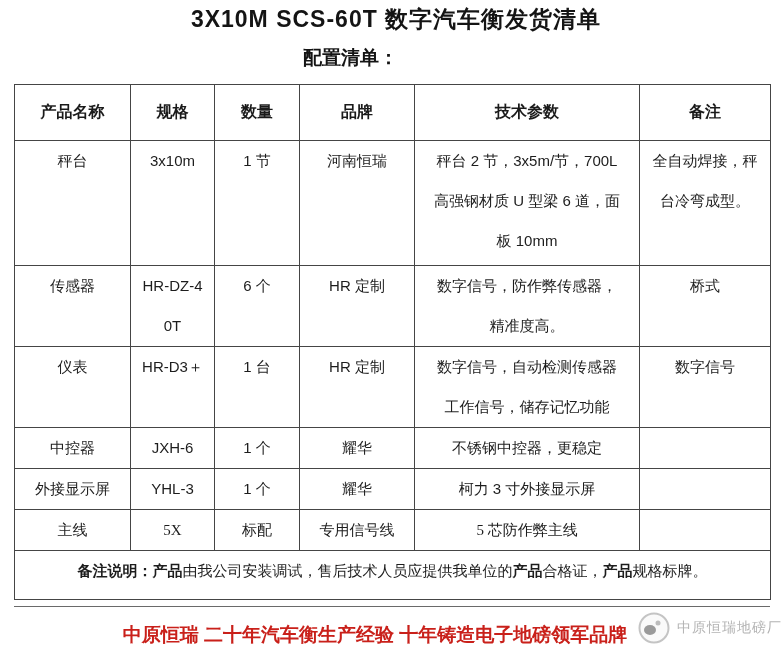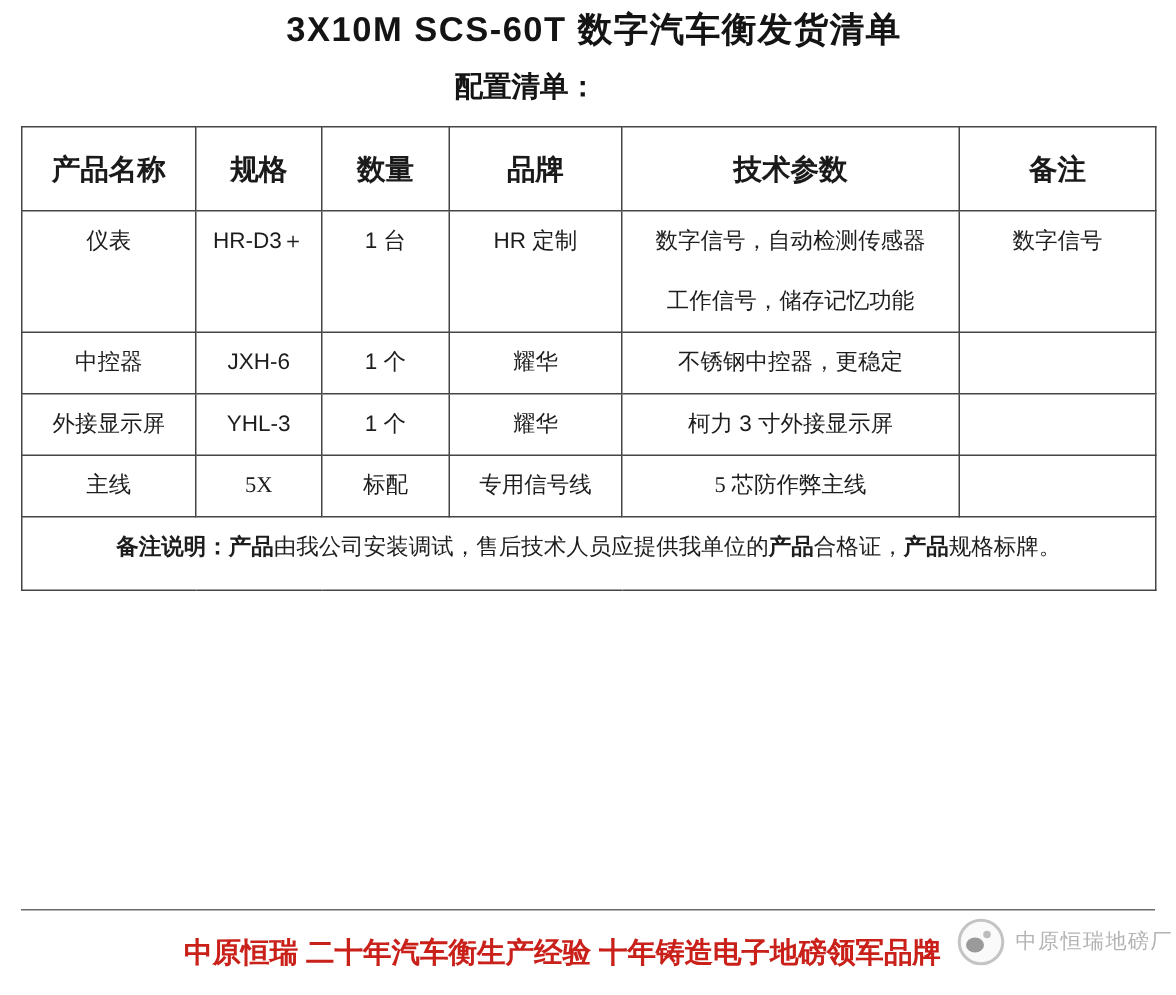--- a/index.html
+++ b/index.html
@@ -5,21 +5,21 @@
   html,body{margin:0;padding:0;background:#ffffff;}
   .page{position:relative;width:784px;height:663px;background:#ffffff;overflow:hidden;
         font-family:"Liberation Sans","DejaVu Sans",sans-serif;color:#1d1d1d;}
   .doc-title{position:absolute;top:4px;left:4px;width:784px;text-align:center;
              font-size:23px;font-weight:700;color:#141414;letter-spacing:1px;}
   .doc-subtitle{position:absolute;top:45px;left:0;width:701px;text-align:center;
                 font-size:19px;font-weight:700;color:#141414;}
   table.cfg{position:absolute;left:14px;top:84px;width:756px;border-collapse:collapse;
             table-layout:fixed;}
   table.cfg th,table.cfg td{border:1px solid #454545;overflow:hidden;}
-  table.cfg th{font-size:19px;font-weight:700;text-align:center;vertical-align:middle;
+  table.cfg th{font-size:16px;font-weight:700;text-align:center;vertical-align:middle;
                color:#1a1a1a;padding:0 2px;}
   table.cfg td{font-size:15px;font-weight:500;text-align:center;vertical-align:top;
                line-height:40px;white-space:pre-line;padding:0 3px;color:#1d1d1d;}
   tr.rh{height:56px;}
   tr.r1{height:125px;}
   tr.r2{height:79px;}
   tr.r3{height:81px;margin-top:36px;}
   tr.r4{height:38px;}
   tr.r5{height:37px;}
   tr.r6{height:39px;font-family:Liberation Serif, serif;}
@@ -55,20 +55,41 @@
       <tr class="rh">
         <th>产品名称</th>
         <th>规格</th>
         <th>数量</th>
         <th>品牌</th>
         <th>技术参数</th>
         <th>备注</th>
       </tr>
     </thead>
     <tbody>
+      <tr class="r1">
+        <td>秤台</td>
+        <td>3x10m</td>
+        <td>1 节</td>
+        <td>河南恒瑞</td>
+        <td class="left">秤台 2 节，3x5m/节，700L
+高强钢材质 U 型梁 6 道，面
+板 10mm</td>
+        <td>全自动焊接，秤
+台冷弯成型。</td>
+      </tr>
+      <tr class="r2">
+        <td>传感器</td>
+        <td>HR-DZ-4
+0T</td>
+        <td>6 个</td>
+        <td>HR 定制</td>
+        <td>数字信号，防作弊传感器，
+精准度高。</td>
+        <td>桥式</td>
+      </tr>
       <tr class="r3">
         <td>仪表</td>
         <td>HR-D3＋</td>
         <td>1 台</td>
         <td>HR 定制</td>
         <td>数字信号，自动检测传感器
 工作信号，储存记忆功能</td>
         <td>数字信号</td>
       </tr>
       <tr class="r4">

